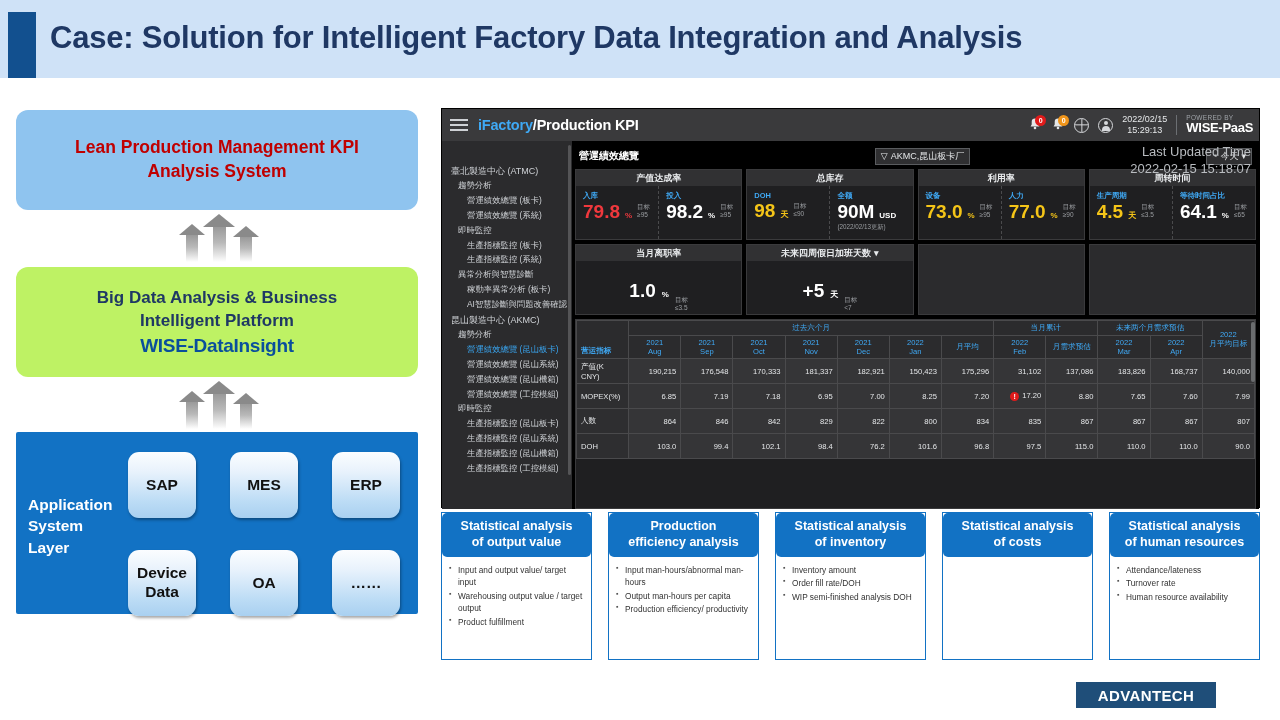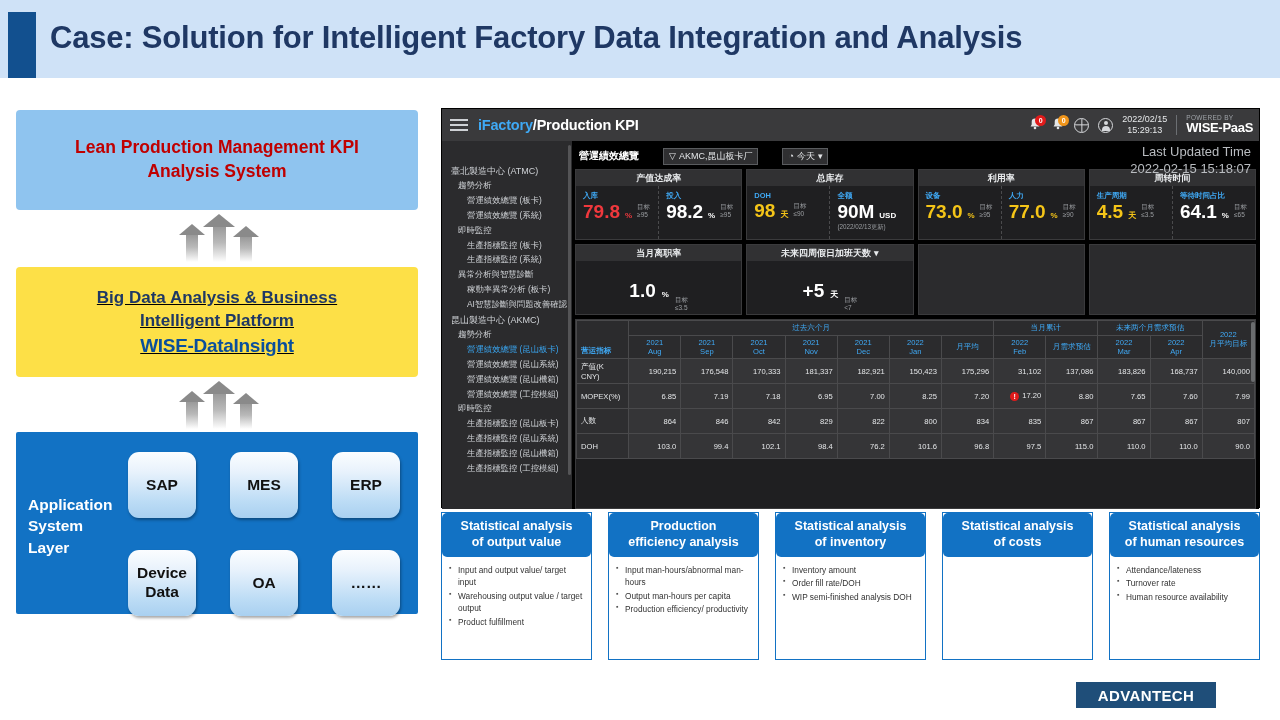--- a/index.html
+++ b/index.html
@@ -22,31 +22,31 @@
   }
   .title-text {
     position: absolute; left: 50px; top: 20px;
     font-size: 31px; font-weight: bold; color: #1f3864;
     letter-spacing: -0.2px; white-space: nowrap;
   }
 
   
   .left-col { position: absolute; left: 16px; top: 110px; width: 402px; }
   .layer-box {
-    width: 402px; border-radius: 4px; text-align: center;
+    width: 402px; border-radius: 12px; text-align: center;
     display: flex; flex-direction: column; align-items: center; justify-content: center;
   }
   .layer-top {
     height: 100px; background: #8fc4ef;
   }
   .layer-top .l1 {
     font-size: 17.5px; font-weight: bold; color: #c00000; line-height: 1.35;
   }
   .layer-mid {
-    height: 110px; background: #fde047; margin-top: 5px; text-decoration: underline;
+    height: 110px; background: #bef264; margin-top: 5px;
   }
   .layer-mid .m1 { font-size: 17px; font-weight: bold; color: #1f3864; line-height: 1.35; }
   .layer-mid .m2 { font-size: 19px; font-weight: bold; color: #0a4f9c; margin-top: 3px; letter-spacing: -0.3px;}
 
   .arrows { height: 52px; width: 402px; display: flex; align-items: flex-end; justify-content: center; }
   .arrow-group { position: relative; width: 76px; height: 50px; }
   .arr { position: absolute; bottom: 0; }
   .arr .head {
     width: 0; height: 0; border-left: 13px solid transparent; border-right: 13px solid transparent;
     border-bottom: 11px solid #8a8a8a;
@@ -119,21 +119,21 @@
     overflow: hidden;
   }
   .side-item { font-size: 8.4px; color: #cfd2d6; padding: 2.6px 2px; white-space: nowrap; line-height: 1.15; }
   .side-item.lvl0 { padding-left: 6px; font-size: 9px; }
   .side-item.lvl1 { padding-left: 13px; }
   .side-item.lvl2 { padding-left: 22px; }
   .side-item.active { color: #39a5f0; }
   .side-scroll { position: absolute; right: 1px; top: 4px; width: 3px; height: 330px; background: #545456; border-radius: 2px; }
 
   .main { flex: 1; background: #000000; padding: 2px 3px 0 3px; display: flex; flex-direction: column; }
-  .main-head { height: 26px; display: flex; align-items: center; gap: 24px; position: relative; padding: 0 4px; }
+  .main-head { height: 26px; display: flex; align-items: center; gap: 24px; position: relative; padding: 0 4px; justify-content: space-between; }
   .mh-title { font-size: 10px; font-weight: bold; color: #ffffff; }
   .chip {
     height: 17px; border: 1px solid #5a5c5f; background: #2f2f31; color: #e4e6e8;
     font-size: 9px; display: flex; align-items: center; gap: 3px; padding: 0 5px; cursor: pointer;
   }
   .lut { position: absolute; right: 5px; top: 1px; text-align: right; font-size: 13px; color: #b9bcc0; line-height: 1.3;}
 
   .kpi-row { display: flex; gap: 4px; margin-bottom: 4px; }
   .kpi-card { background: #1f1f21; border: 1px solid #3a3a3c; flex: 1; }
   .kpi-title {

